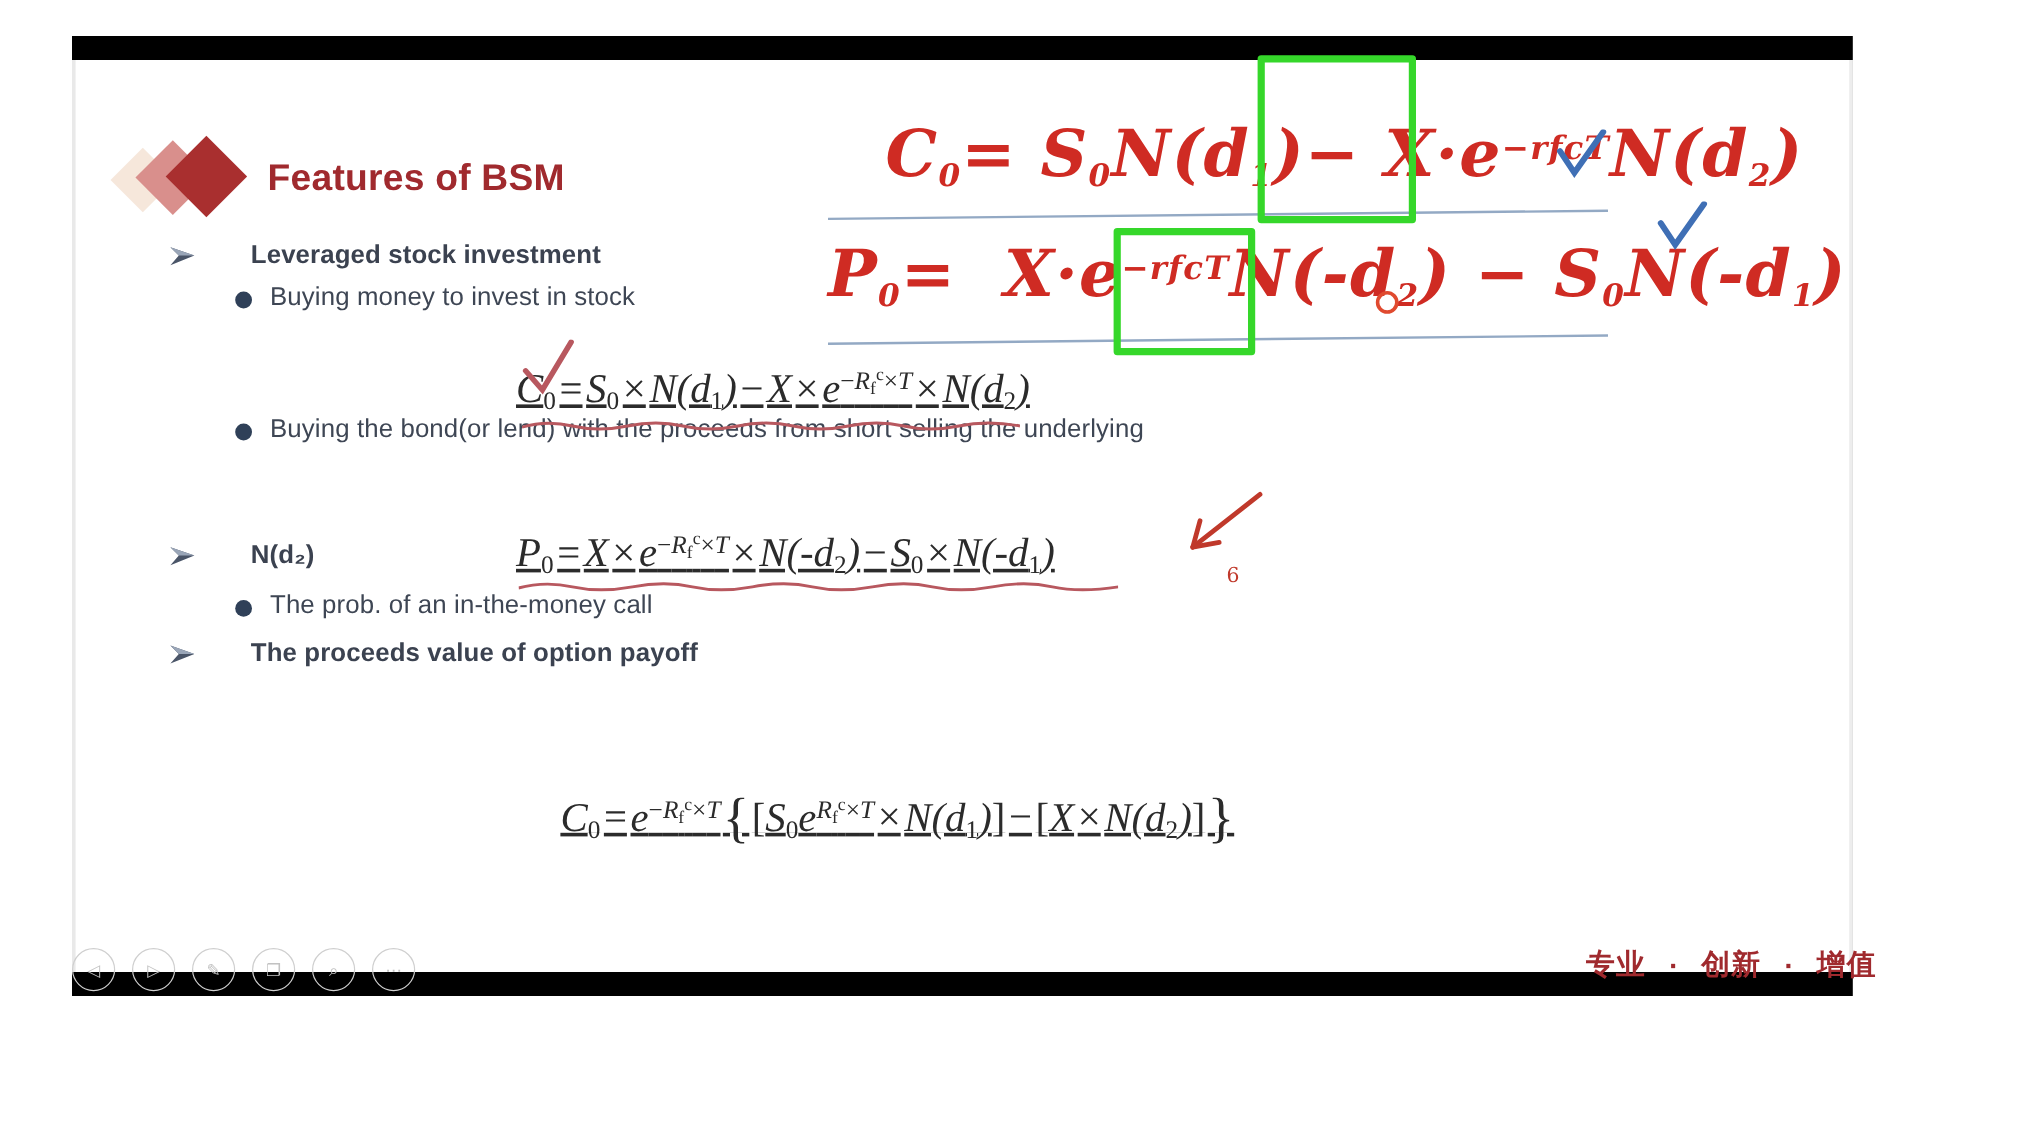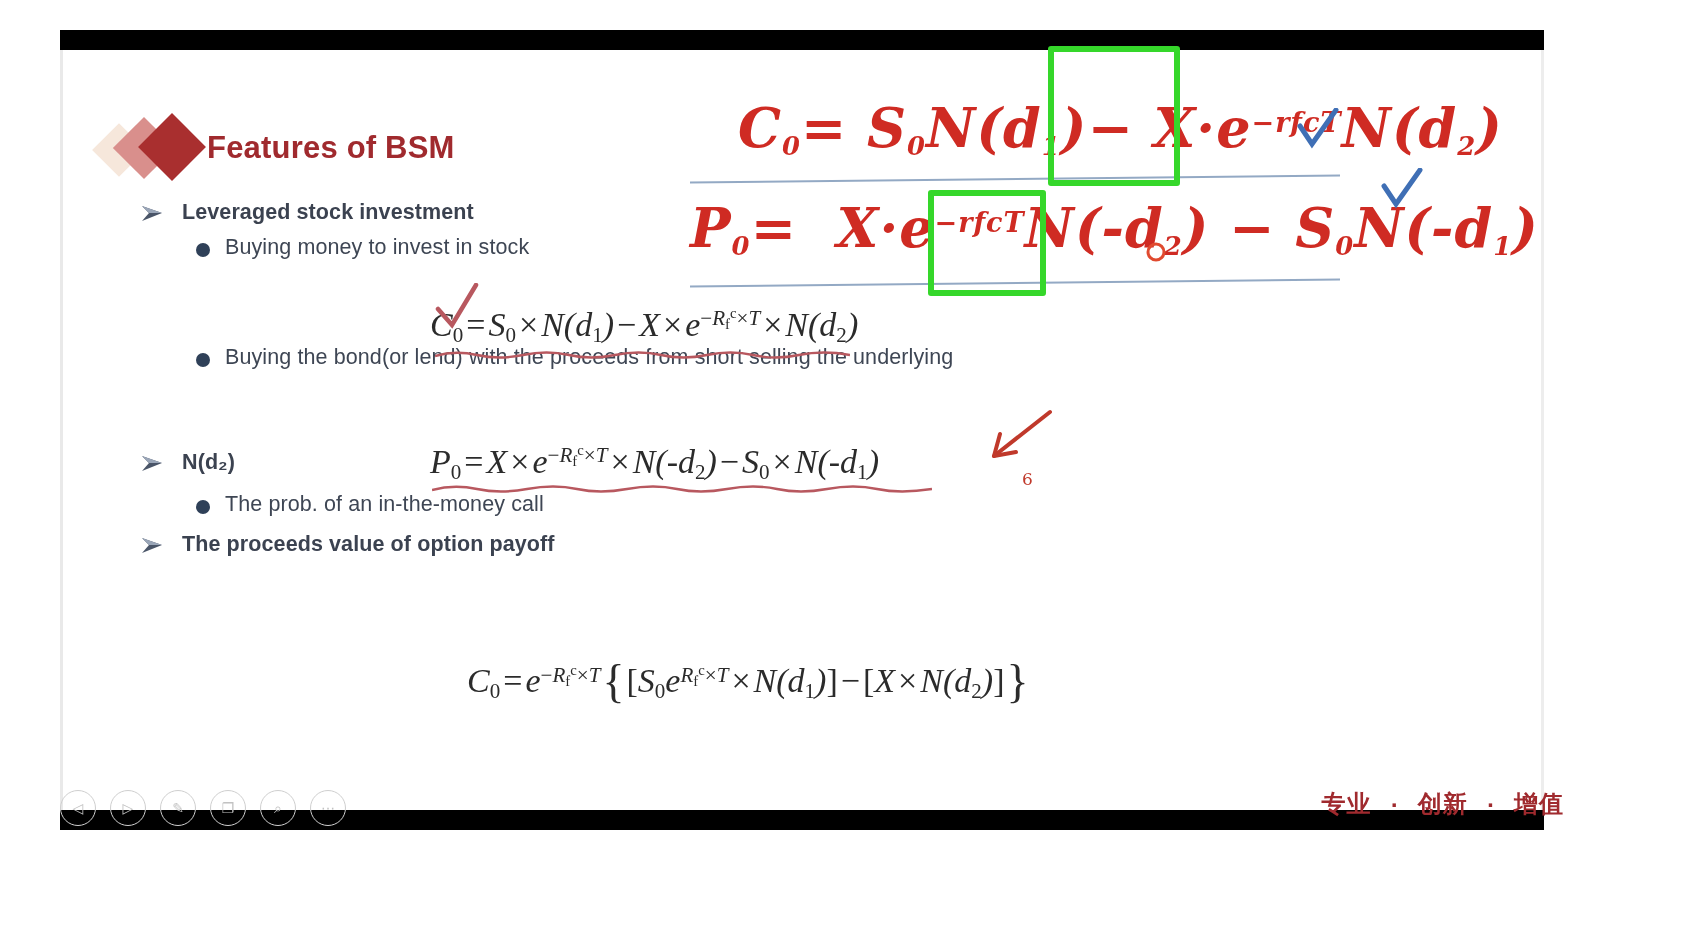--- a/index.html
+++ b/index.html
@@ -23,42 +23,42 @@
 
   
   #title-row{position:absolute;left:100px;top:118px;height:60px;display:flex;align-items:center;}
   .diamond-mark{position:relative;width:105px;height:58px;flex:0 0 auto;}
   .diamond-mark i{position:absolute;display:block;transform:rotate(45deg);}
   .dm1{width:38px;height:38px;left:0px;top:12px;background:#f6e7db;}
   .dm2{width:44px;height:44px;left:22px;top:7px;background:#d98f8c;}
   .dm3{width:48px;height:48px;left:48px;top:4px;background:#a92f2f;}
   #page-title{
     font-size:31px;font-weight:bold;color:#a02a2e;letter-spacing:.2px;
-    margin-left:2px;white-space:nowrap;
-  }
-
-  
-  .lvl1{position:absolute;display:flex;align-items:center;white-space:nowrap;}
+    margin-left:18px;white-space:nowrap;
+  }
+
+  
+  .lvl1{position:absolute;display:flex;align-items:center;white-space:nowrap;gap:27px;}
   .arrow-bullet{
     flex:0 0 auto;width:26px;height:22px;position:relative;margin-right:16px;margin-top:3px;
   }
   .arrow-bullet svg{display:block;}
   .lvl1 .txt{font-size:21.5px;font-weight:bold;color:#3b4250;letter-spacing:.1px;}
 
   .lvl2{position:absolute;display:flex;align-items:flex-start;white-space:nowrap;}
   .dot-bullet{
     flex:0 0 auto;width:14px;height:14px;border-radius:50%;background:#2f4058;
     margin-right:15px;margin-top:8px;
   }
   .lvl2 .txt{font-size:21.5px;color:#3e4654;letter-spacing:.1px;}
 
   
   .math{
     font-family:"Liberation Serif",serif;
-    color:#2b2b2b;white-space:nowrap;position:absolute;
+    color:#2b2b2b;white-space:nowrap;position:absolute;text-decoration:underline;
   }
   .math i{font-style:italic;}
   .math .op{font-style:normal;padding:0 3px;}
   sub{font-size:.62em;vertical-align:-.28em;}
   sup{font-size:.62em;vertical-align:.50em;}
   sup sub{font-size:.70em;}
   sup sup{font-size:.70em;}
 
   #formula-1{left:430px;top:305px;font-size:34px;}
   #formula-2{left:430px;top:442px;font-size:34px;}

